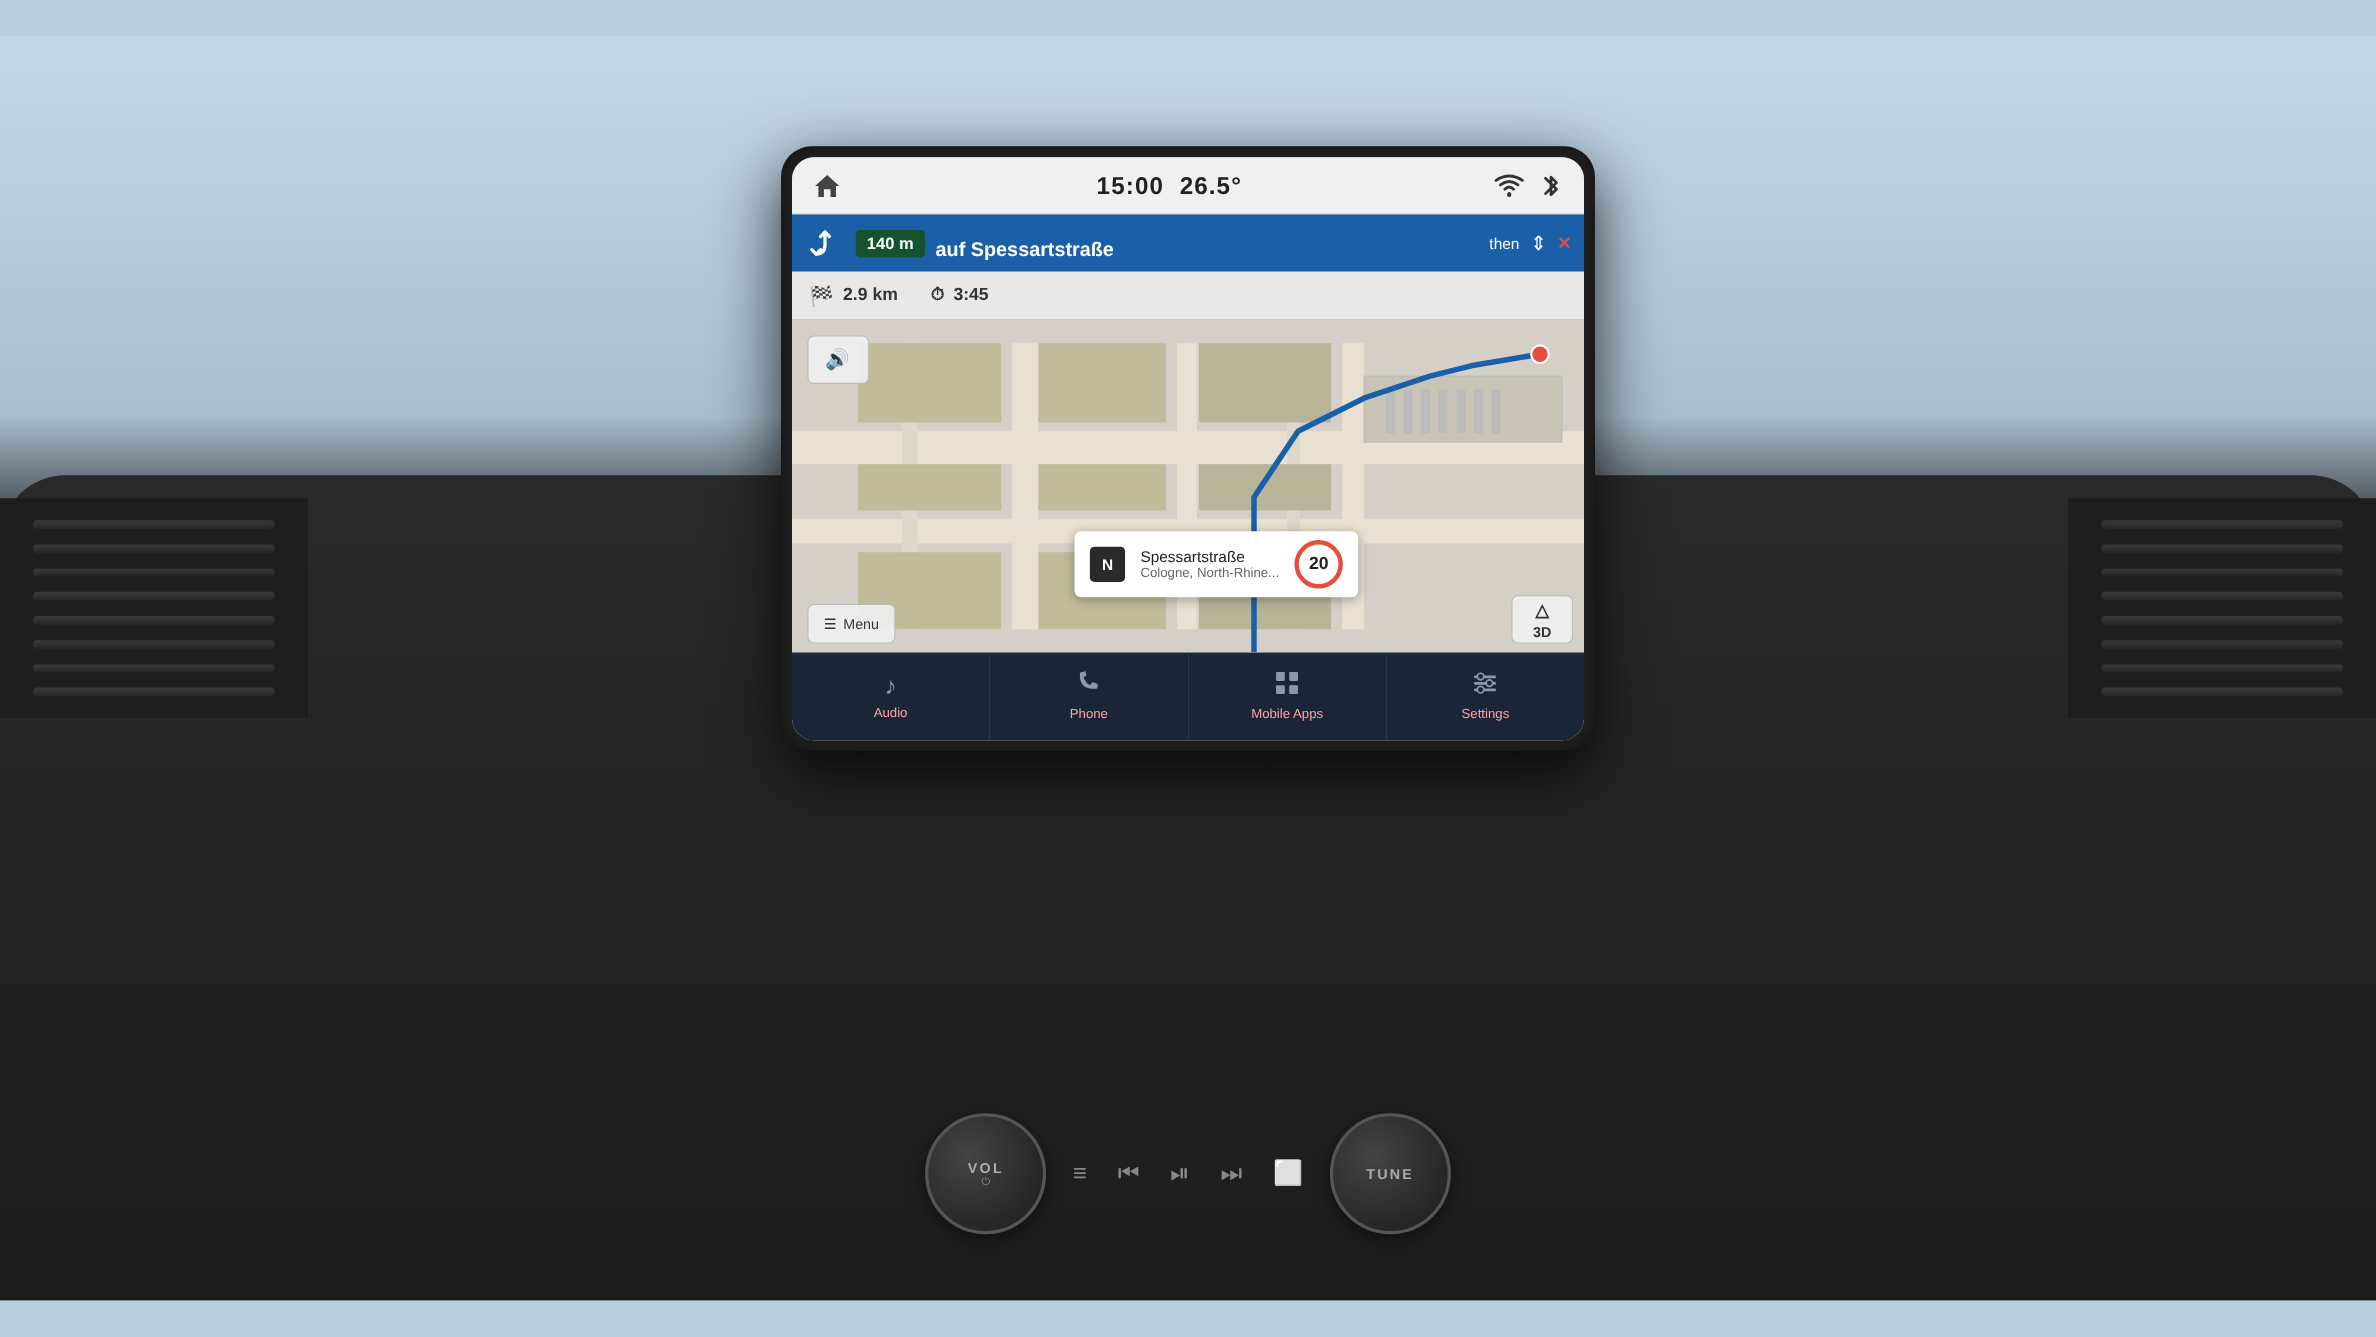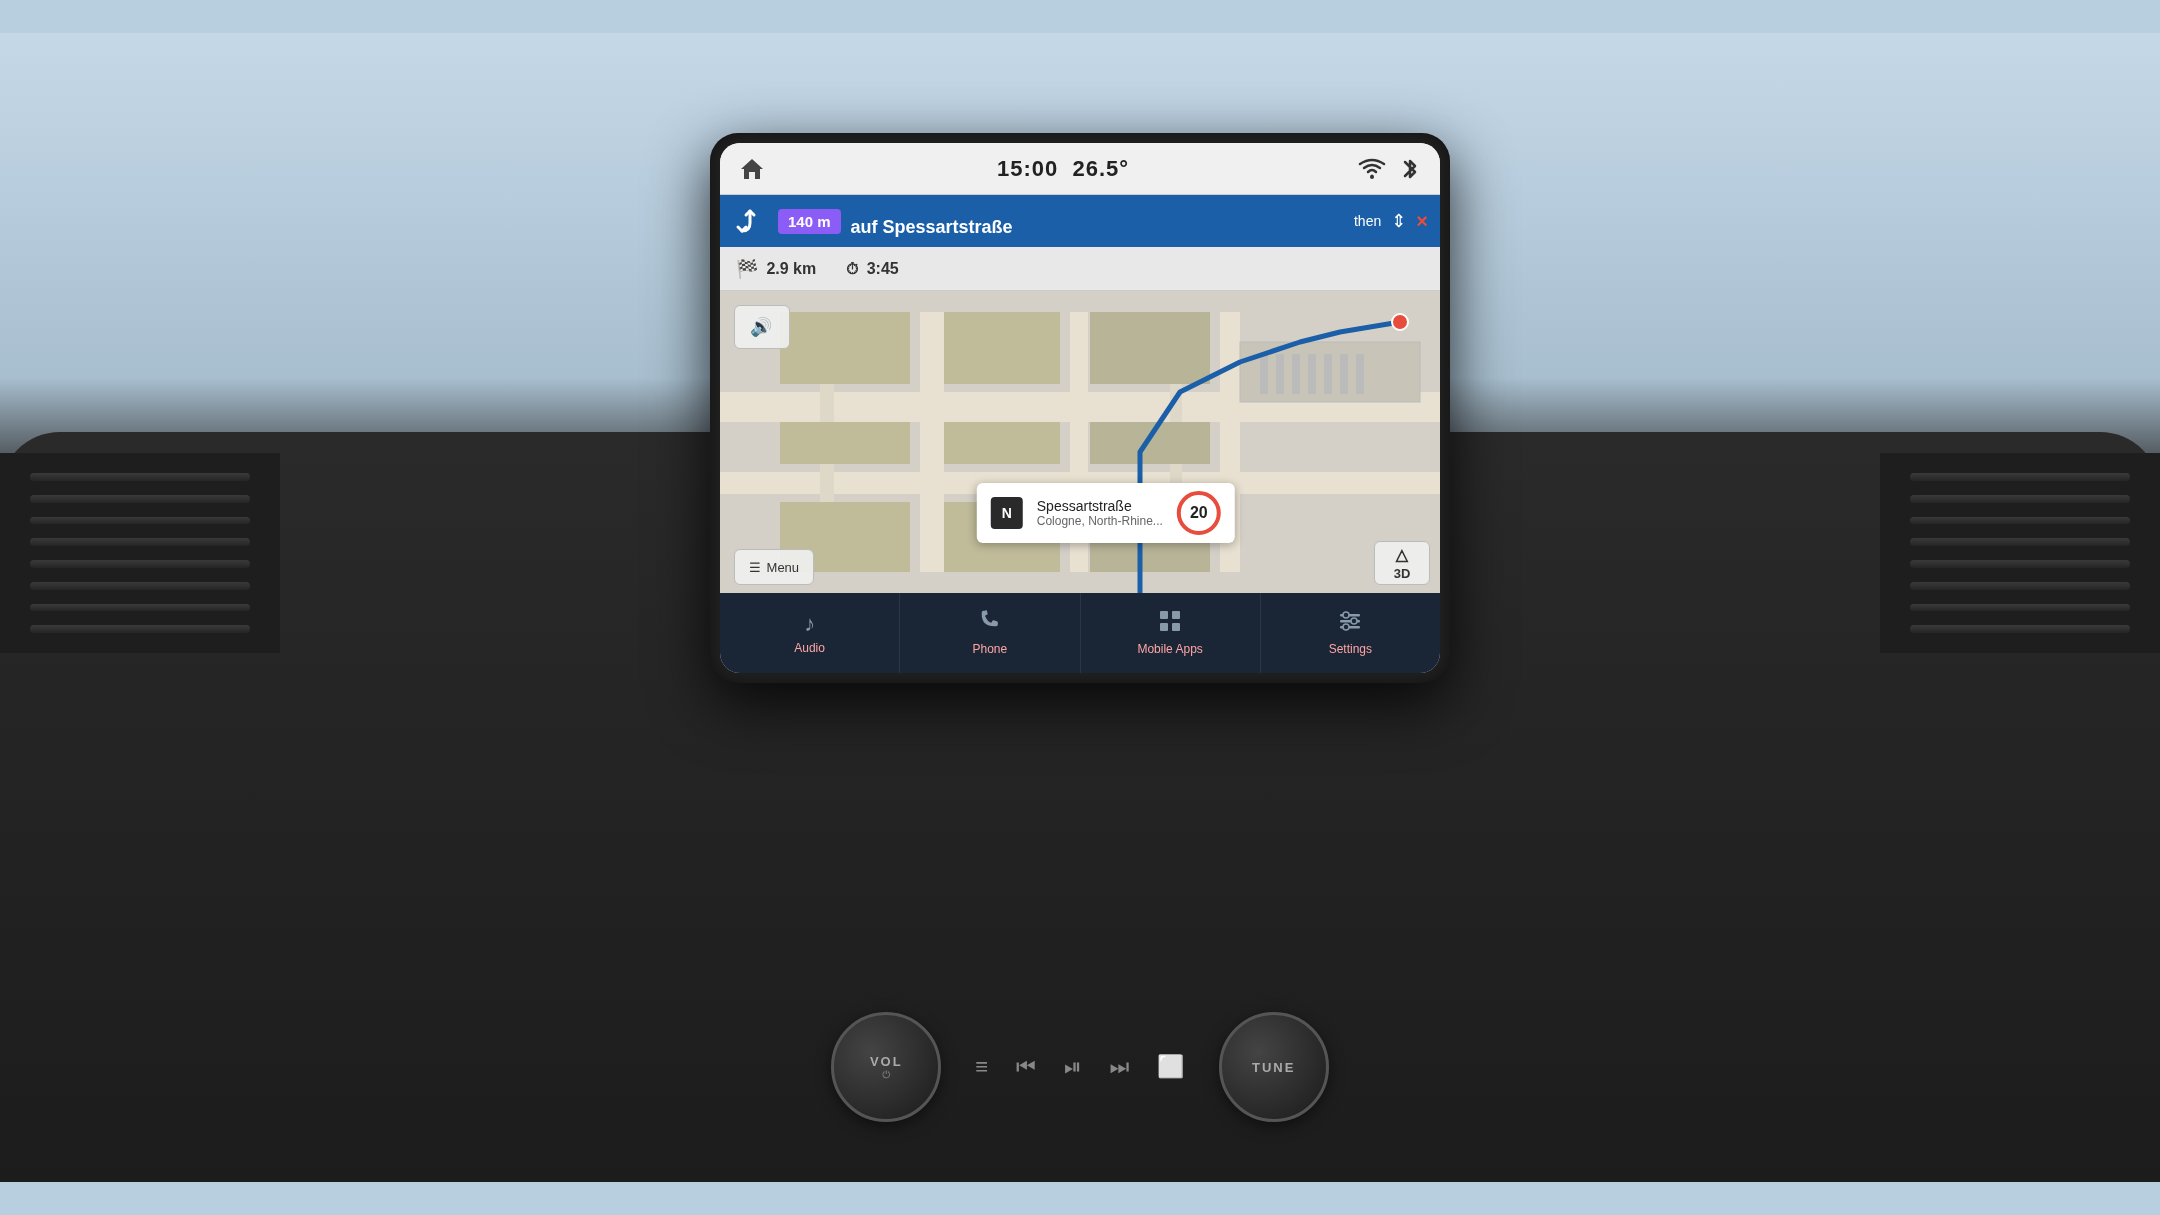--- a/index.html
+++ b/index.html
@@ -148,21 +148,21 @@
     }
     .turn-icon {
       width: 36px;
       height: 36px;
       background: #1a5fa8;
       display: flex;
       align-items: center;
       justify-content: center;
     }
     .distance-badge {
-      background: #8b5cf6;
+      background: #14532d;
       color: white;
       padding: 4px 10px;
       border-radius: 4px;
       font-size: 15px;
       font-weight: bold;
     }
     .street-name {
       color: white;
       font-size: 18px;
       font-weight: bold;
@@ -365,21 +365,21 @@
     
     .physical-controls {
       position: absolute;
       bottom: 60px;
       left: 50%;
       transform: translateX(-50%);
       width: 800px;
       display: flex;
       align-items: center;
       justify-content: center;
-      gap: 34px;
+      gap: 24px;
     }
     .knob {
       width: 110px;
       height: 110px;
       border-radius: 50%;
       background: radial-gradient(circle at 35% 35%, #444, #1a1a1a);
       border: 3px solid #555;
       display: flex;
       flex-direction: column;
       align-items: center;

